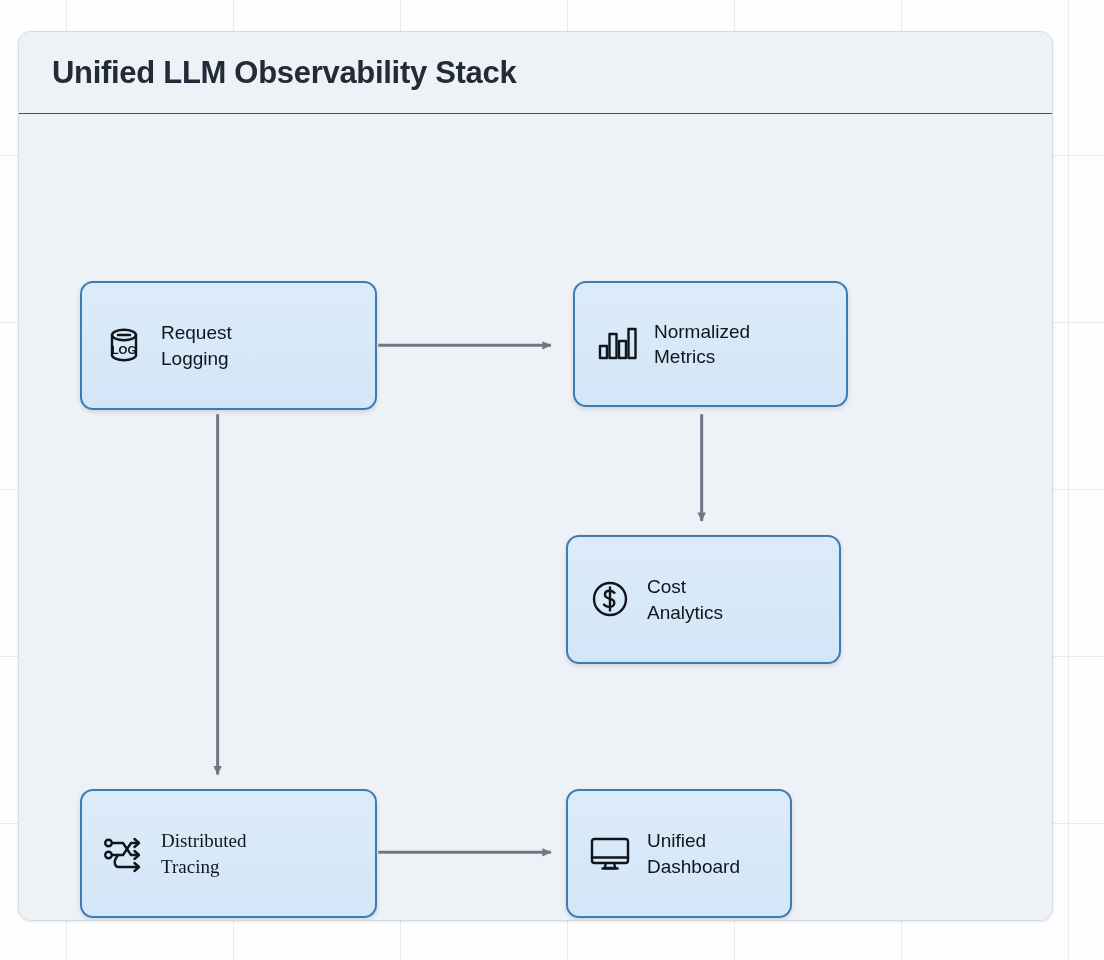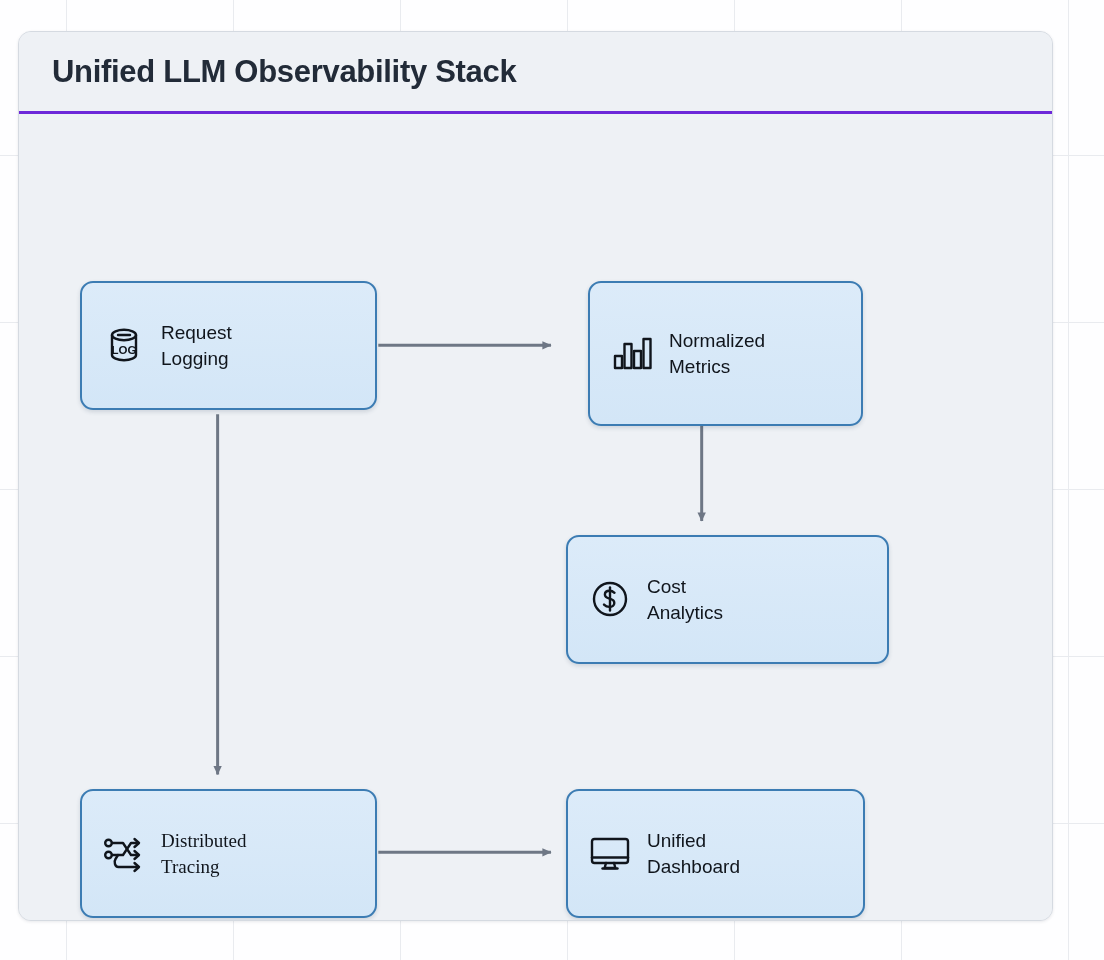--- a/index.html
+++ b/index.html
@@ -30,21 +30,21 @@
     border-radius: 13px;
     box-shadow: 0 1px 3px rgba(40,50,70,0.10);
     overflow: hidden;
   }
 
   .card-header {
     height: 82px;
     display: flex;
     align-items: center;
     padding: 0 0 0 33px;
-    border-bottom: 3px solid #6d28d9;
+    border-bottom: 1px solid #6d28d9;
     background: #eef1f5;
   }
   .card-title {
     font-size: 31px;
     font-weight: bold;
     color: #222b38;
     letter-spacing: -0.3px;
     white-space: nowrap;
   }
 
@@ -74,24 +74,24 @@
   }
   .node-icon svg { display: block; }
   .node-label {
     font-size: 19px;
     line-height: 1.34;
     color: #10151c;
     white-space: pre-line;
   }
 
   #node-request-logging   { left: 61px;  top: 167px; width: 297px; height: 129px; }
-  #node-normalized-metrics{ left: 569px; top: 167px; width: 275px; height: 145px; }
-  #node-cost-analytics    { left: 547px; top: 421px; width: 323px; height: 129px; }
+  #node-normalized-metrics{ left: 554px; top: 167px; width: 275px; height: 126px; }
+  #node-cost-analytics    { left: 547px; top: 421px; width: 275px; height: 129px; }
   #node-distributed-tracing{left: 61px;  top: 675px; width: 297px; height: 129px; font-family: Liberation Serif, serif; }
-  #node-unified-dashboard { left: 547px; top: 675px; width: 299px; height: 129px; }
+  #node-unified-dashboard { left: 547px; top: 675px; width: 226px; height: 129px; }
 
   .edge-layer {
     position: absolute;
     left: 0; top: 0;
     width: 100%; height: 100%;
     pointer-events: none;
   }
 </style>
 </head>
 <body>

